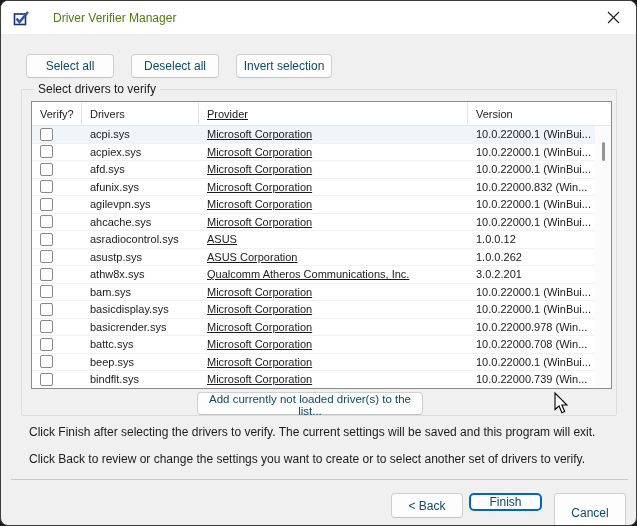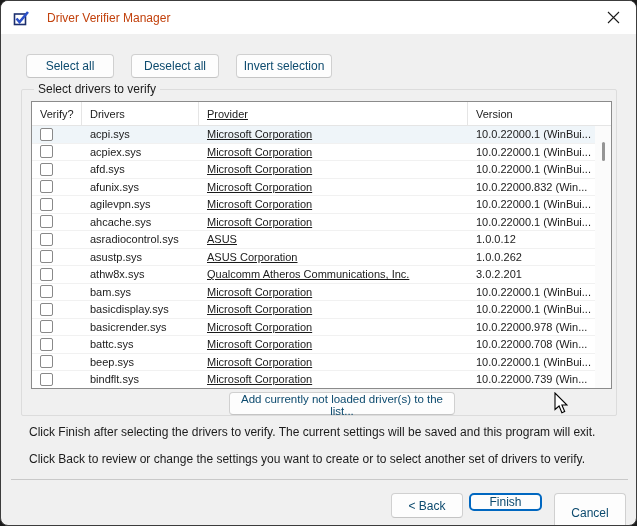--- a/index.html
+++ b/index.html
@@ -2,21 +2,21 @@
 <html style="--accent: #0067c0; --titlebar-bg: #ffffff; --body-bg: #f0f0f0; --highlight-row: #eff5f9;"><head>
 <meta charset="utf-8">
 <style>
   html,body{margin:0;padding:0;background:#1a1a1a;width:637px;height:526px;overflow:hidden;
     font-family:"Liberation Sans","DejaVu Sans",sans-serif;-webkit-font-smoothing:antialiased;}
   .window{position:absolute;left:0;top:0;width:635px;height:524px;border:1px solid #3c3c3c;
     border-radius:8px;overflow:hidden;background:var(--body-bg,#f0f0f0);}
   .titlebar{position:absolute;left:0;top:0;width:100%;height:33px;background:var(--titlebar-bg,#fff);
     display:flex;align-items:center;}
   .app-icon{margin-left:12px;width:18px;height:16px;display:inline-block;flex:0 0 auto;}
-  .title{margin-left:16px;font-size:12px;color:#c2410c;}
+  .title{margin-left:22px;font-size:12px;color:#4d7c0f;}
   .close-btn{position:absolute;right:0;top:0;width:46px;height:33px;border:none;background:transparent;
     display:flex;align-items:center;justify-content:center;cursor:default;padding:0;}
   .close-btn svg{display:block;}
   .btn{position:absolute;background:#fdfdfd;border:1px solid #d0d0d0;border-bottom-color:#c4c4c4;
     border-radius:4px;font-family:inherit;font-size:12px;color:#0c4a6e;padding:0;}
   .btn-select-all{left:25px;top:53px;width:88px;height:24px;}
   .btn-deselect-all{left:130px;top:53px;width:88px;height:24px;}
   .btn-invert{left:235px;top:53px;width:96px;height:24px;}
   .groupbox{position:absolute;left:20px;top:88px;width:596px;height:327px;
     border:1px solid #dcdcdc;border-radius:2px;box-sizing:border-box;}
@@ -32,21 +32,21 @@
   .lv-row{display:flex;height:17.5px;box-sizing:border-box;border-bottom:1px solid #f1f1f1;
     font-size:11px;color:#1b1b1b;background:#fff;}
   .lv-row.hl{background:var(--highlight-row,#eff5f9);}
   .c-verify{width:50px;flex:0 0 auto;display:flex;align-items:center;box-sizing:border-box;padding-left:8px;}
   .c-driver{width:117px;flex:0 0 auto;display:flex;align-items:center;box-sizing:border-box;padding-left:8px;overflow:hidden;white-space:nowrap;}
   .c-provider{width:269px;flex:0 0 auto;display:flex;align-items:center;box-sizing:border-box;padding-left:8px;overflow:hidden;white-space:nowrap;text-decoration:underline;}
   .c-version{flex:1;display:flex;align-items:center;box-sizing:border-box;padding-left:8px;overflow:hidden;white-space:nowrap;}
   .cb{width:11px;height:11px;border:1px solid #898989;border-radius:2px;background:#fff;display:inline-block;}
   .lv-scrollbar{position:absolute;right:0;top:24px;bottom:0;width:16px;background:#fbfbfb;}
   .sb-thumb{position:absolute;right:6px;top:16px;width:3px;height:19px;background:#959595;border-radius:2px;}
-  .btn-add{left:175px;top:302px;width:226px;height:23px;font-size:11.5px;position:absolute;margin-left:32px;}
+  .btn-add{left:175px;top:302px;width:226px;height:23px;font-size:11.5px;position:absolute;}
   .instr{position:absolute;left:28px;font-size:12px;color:#1b1b1b;white-space:nowrap;}
   .instr-1{top:424px;}
   .instr-2{top:451px;}
   .separator{position:absolute;left:10px;top:478px;width:617px;height:1px;background:#c9c9c9;}
   .btn-back{left:390px;top:492px;width:72px;height:25px;}
   .btn-finish{left:468px;top:492px;width:73px;height:18px;border:2px solid var(--accent,#0067c0);
     border-radius:5px;box-sizing:border-box;}
   .btn-cancel{left:553px;top:492px;width:72px;height:39px;}
   .cursor{position:absolute;left:553px;top:391px;width:14px;height:22px;pointer-events:none;}
 </style>

